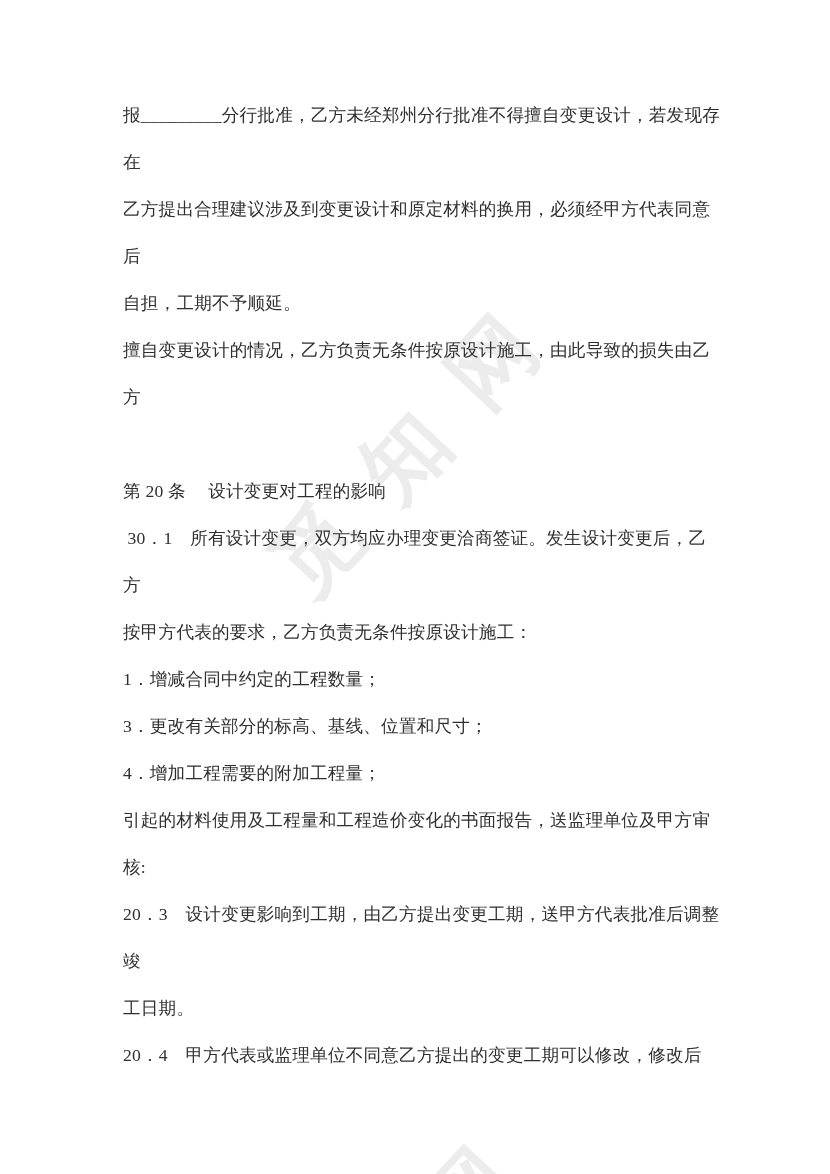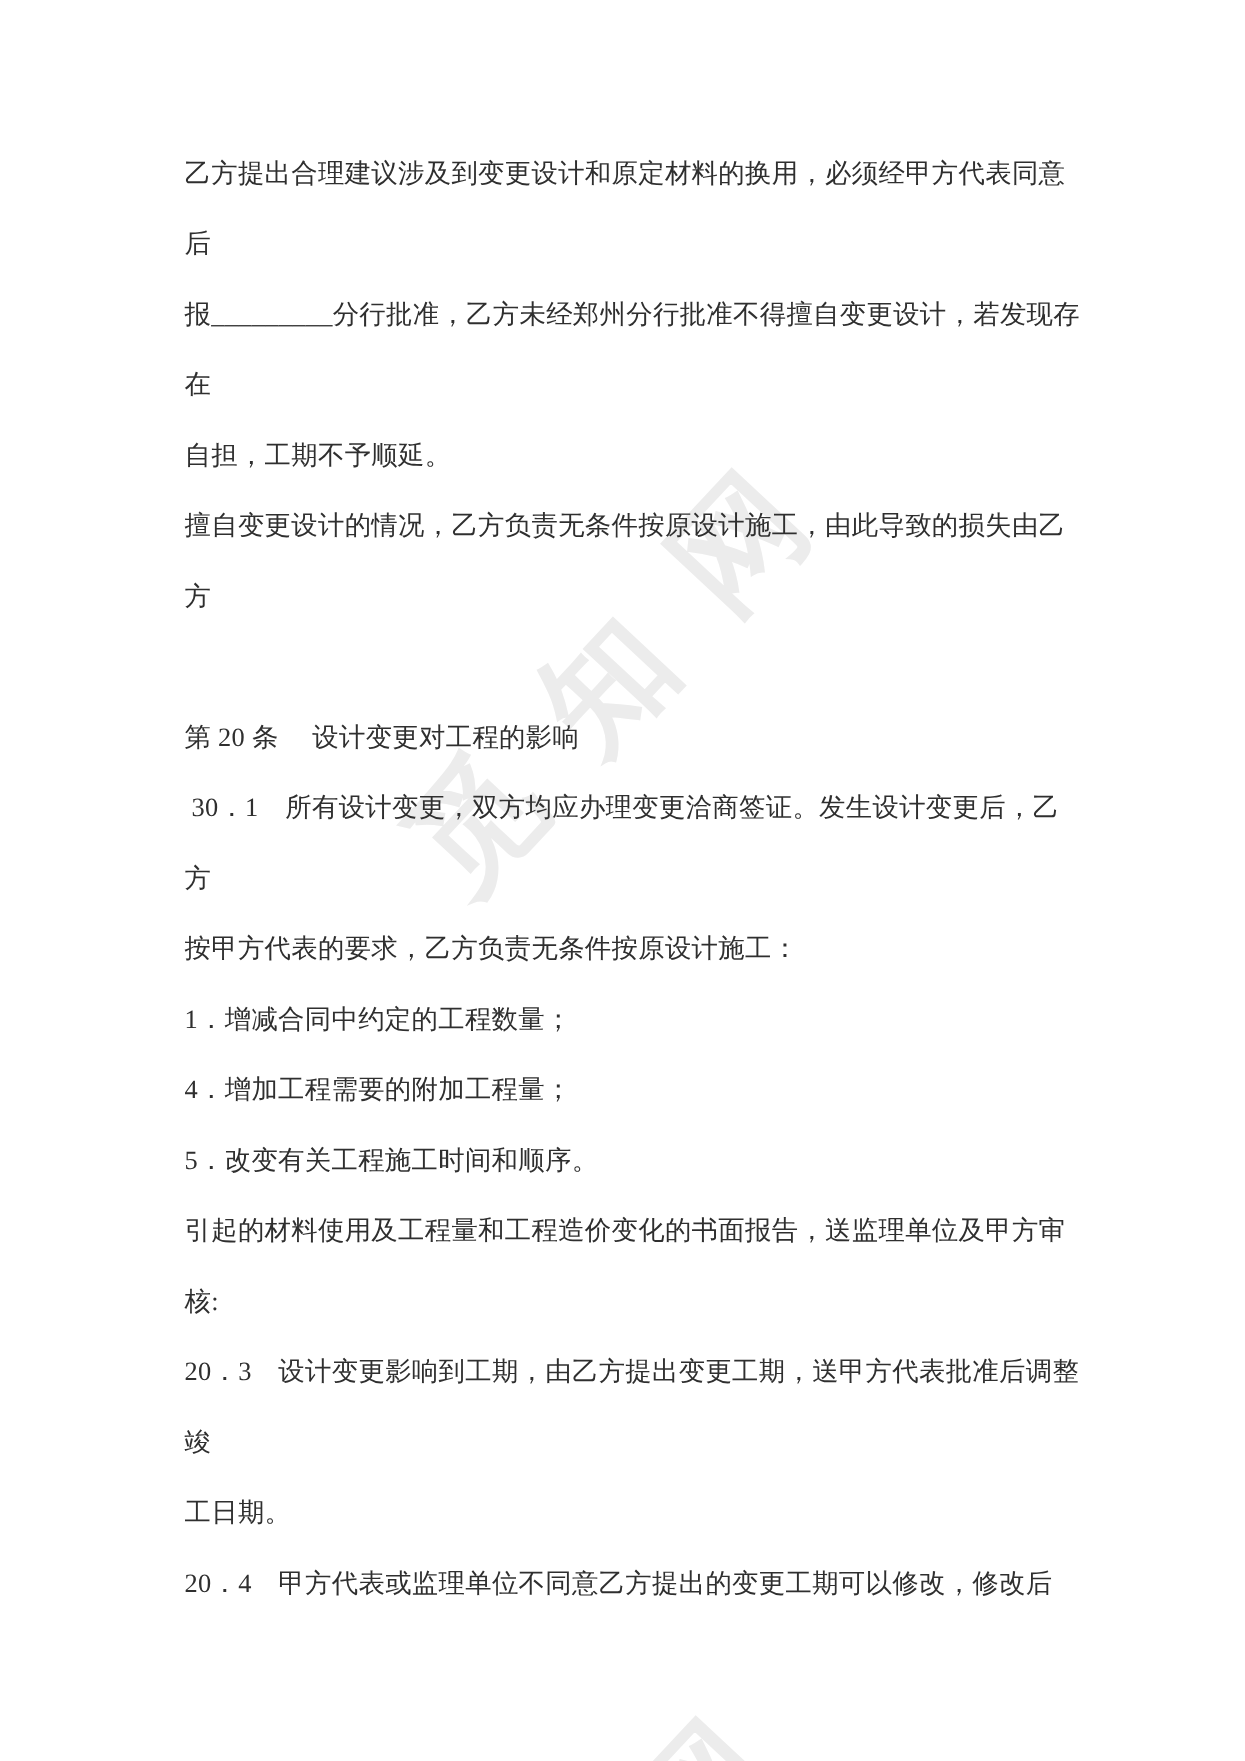--- a/index.html
+++ b/index.html
@@ -56,31 +56,31 @@
 </head>
 <body>
 
 <div class="page">
 
   <div class="watermark wm-center">觅知网</div>
 
   <div class="watermark wm-bottom">觅知网</div>
 
   <div class="doc">
+    <div class="line">报_________分行批准，乙方未经郑州分行批准不得擅自变更设计，若发现存在</div>
     <div class="line">乙方提出合理建议涉及到变更设计和原定材料的换用，必须经甲方代表同意后</div>
-    <div class="line">报_________分行批准，乙方未经郑州分行批准不得擅自变更设计，若发现存在</div>
     <div class="line">自担，工期不予顺延。</div>
     <div class="line">擅自变更设计的情况，乙方负责无条件按原设计施工，由此导致的损失由乙方</div>
     <div class="line"></div>
     <div class="line">第 20 条　 设计变更对工程的影响</div>
     <div class="line"> 30．1　所有设计变更，双方均应办理变更洽商签证。发生设计变更后，乙方</div>
     <div class="line">按甲方代表的要求，乙方负责无条件按原设计施工：</div>
     <div class="line">1．增减合同中约定的工程数量；</div>
+    <div class="line">3．更改有关部分的标高、基线、位置和尺寸；</div>
     <div class="line">4．增加工程需要的附加工程量；</div>
-    <div class="line">5．改变有关工程施工时间和顺序。</div>
     <div class="line">引起的材料使用及工程量和工程造价变化的书面报告，送监理单位及甲方审</div>
     <div class="line">核:</div>
     <div class="line">20．3　设计变更影响到工期，由乙方提出变更工期，送甲方代表批准后调整竣</div>
     <div class="line">工日期。</div>
     <div class="line">20．4　甲方代表或监理单位不同意乙方提出的变更工期可以修改，修改后</div>
 
   </div>
 
 </div>
 

